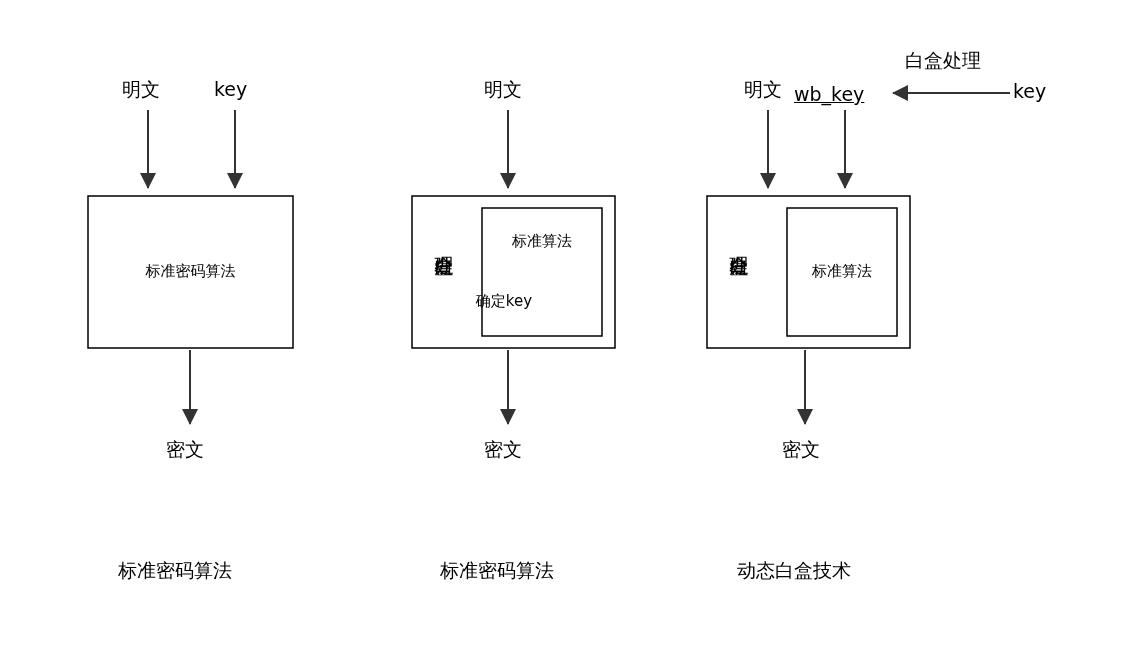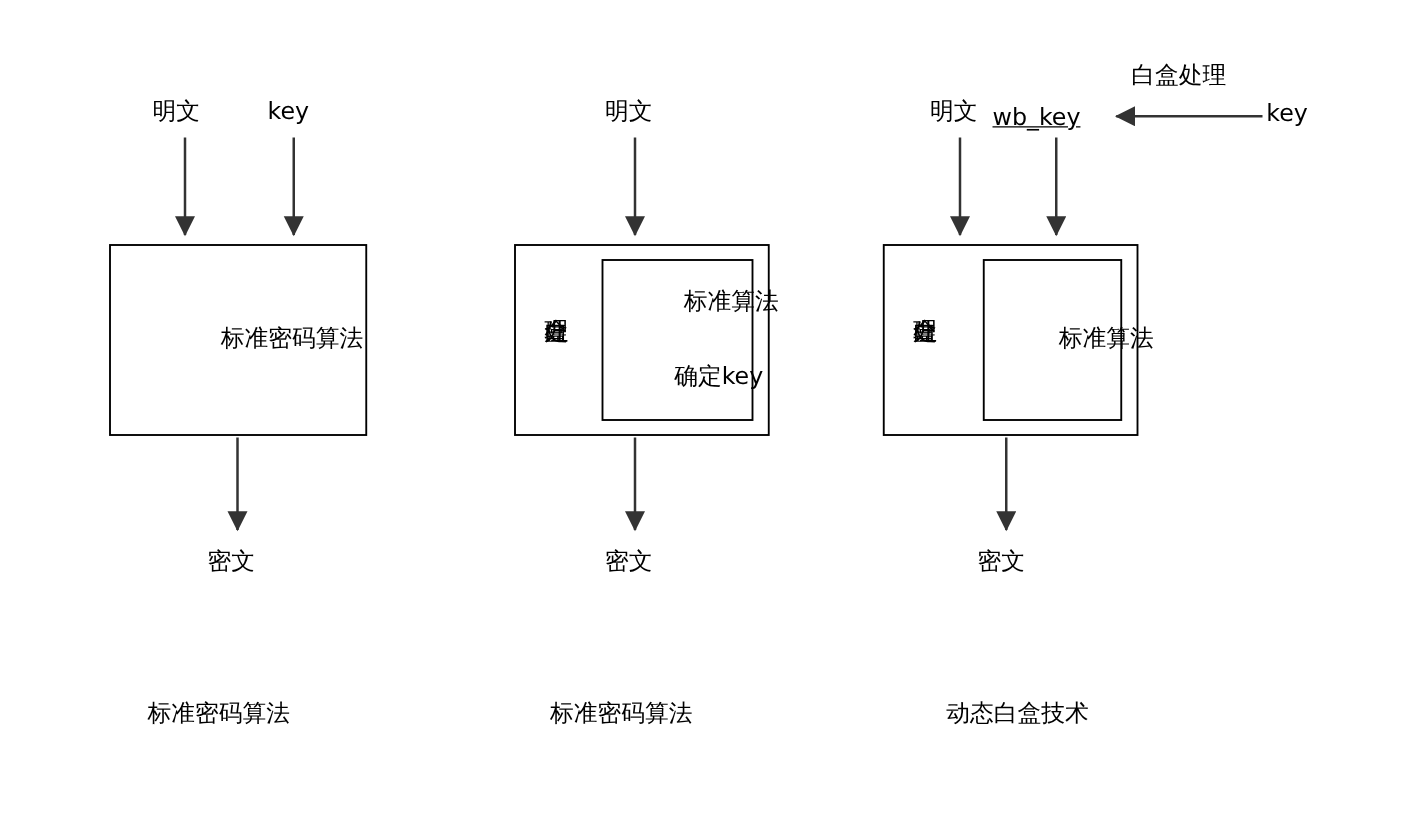--- a/index.html
+++ b/index.html
@@ -23,25 +23,24 @@
   }
   .lbl {
     position: absolute;
     font-size: 19px;
     line-height: 22px;
     color: #000;
     white-space: nowrap;
   }
   .boxtext {
     position: absolute;
-    font-size: 19px;
+    font-size: 15px;
     line-height: 26px;
     text-align: center;
     white-space: nowrap;
-    margin-left: 43px;
   }
   .vert {
     position: absolute;
     font-size: 19px;
     line-height: 25px;
     text-align: center;
     width: 24px;
   }
   .caption {
     position: absolute;
@@ -87,26 +86,26 @@
 <div class="lbl" style="left:214px; top:78px;">key</div>
 <div class="boxtext" style="left:88px; top:258px; width:205px;">标准密码算法</div>
 <div class="lbl" style="left:166px; top:438px;">密文</div>
 <div class="caption" style="left:118px; top:558px;">标准密码算法</div>
 
 <div class="lbl" style="left:484px; top:78px;">明文</div>
 <div class="vert" style="left:432px; top:222px;">
   <span style="writing-mode: vertical-rl; text-orientation: upright; display:inline-block;">白盒处理</span>
 </div>
 <div class="boxtext" style="left:482px; top:228px; width:120px;">标准算法</div>
-<div class="boxtext" style="left:482px; top:288px; width:100px;">确定key</div>
+<div class="boxtext" style="left:454px; top:288px; width:100px;">确定key</div>
 <div class="lbl" style="left:484px; top:438px;">密文</div>
 <div class="caption" style="left:440px; top:558px;">标准密码算法</div>
 
 <div class="lbl" style="left:744px; top:78px;">明文</div>
 <div class="lbl" style="left:794px; top:83px;text-decoration:underline;">wb_key</div>
 <div class="lbl" style="left:905px; top:49px;">白盒处理</div>
 <div class="lbl" style="left:1013px; top:80px;">key</div>
 <div class="vert" style="left:727px; top:222px;">
   <span style="writing-mode: vertical-rl; text-orientation: upright; display:inline-block;">白盒处理</span>
 </div>
 <div class="boxtext" style="left:787px; top:258px; width:110px;">标准算法</div>
 <div class="lbl" style="left:782px; top:438px;">密文</div>
-<div class="caption" style="left:737px; top:558px;margin-left:20px;">动态白盒技术</div>
+<div class="caption" style="left:737px; top:558px;">动态白盒技术</div>
 
 </body></html>

